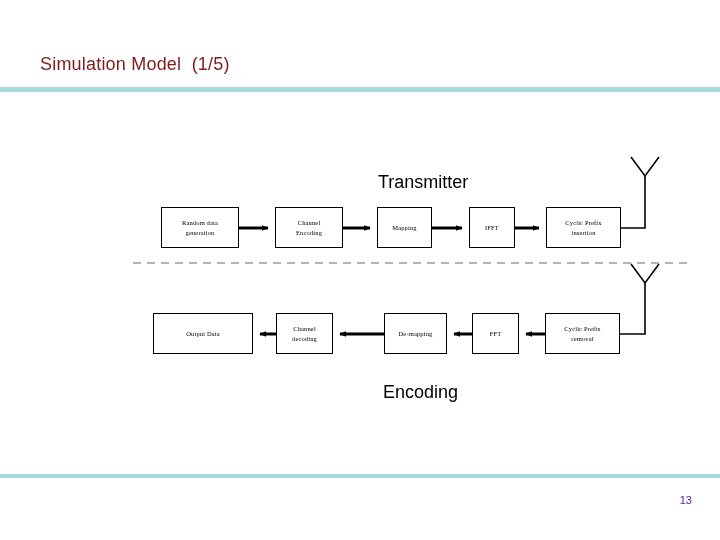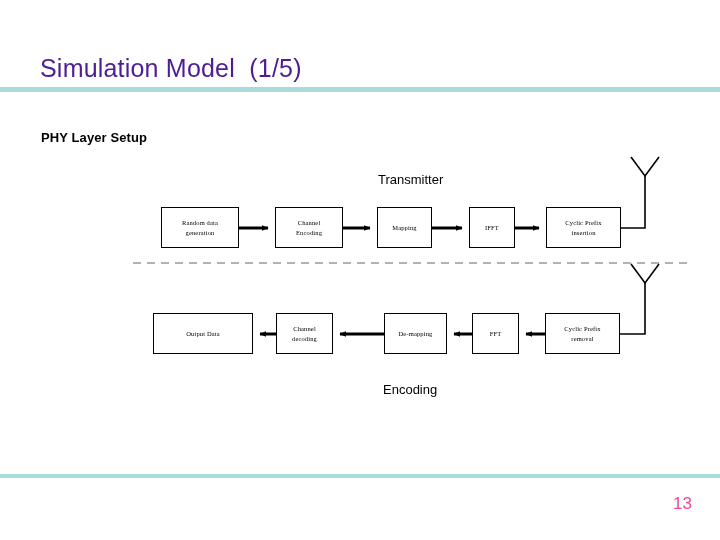--- a/index.html
+++ b/index.html
@@ -20,23 +20,23 @@
     position: absolute;
     inset: 0;
     background: #ffffff;
   }
 
   
   .slide-title {
     position: absolute;
     left: 40px;
     top: 54px;
-    font-size: 25px;
+    font-size: 18px;
     font-weight: normal;
-    color: #4c1d95;
+    color: #7f1d1d;
     letter-spacing: 0.2px;
     white-space: pre;
   }
 
   .title-rule {
     position: absolute;
     left: 0;
     top: 87px;
     width: 720px;
     height: 5px;
@@ -49,39 +49,39 @@
     top: 474px;
     width: 720px;
     height: 4px;
     background: #a6dcdc;
   }
 
   .page-number {
     position: absolute;
     right: 28px;
     top: 494px;
-    font-size: 17px;
-    color: #ec4899;
+    font-size: 11px;
+    color: #4c1d95;
   }
 
   
   .subtitle {
     position: absolute;
     left: 41px;
     top: 130px;
     font-size: 13px;
     font-weight: bold;
     color: #000000;
     letter-spacing: 0.1px;
   }
 
   
   .chain-label {
     position: absolute;
-    font-size: 13px;
+    font-size: 18px;
     color: #000000;
     white-space: nowrap;
   }
   .chain-label.tx { left: 378px; top: 172px; }
   .chain-label.rx { left: 383px; top: 382px; }
 
   
   .diagram {
     position: absolute;
     left: 0;
@@ -126,21 +126,20 @@
 </style>
 </head>
 <body>
 
 <div class="slide">
 
   <div class="slide-title">Simulation Model  (1/5)</div>
 
   <div class="title-rule"></div>
 
-  <div class="subtitle">PHY Layer Setup</div>
 
   <div class="chain-label tx">Transmitter</div>
 
   <div class="chain-label rx">Encoding</div>
 
   <svg class="diagram" viewBox="0 0 720 540">
     <defs>
       <marker id="arrow-r" markerWidth="7" markerHeight="7" refX="6.4" refY="3" orient="auto" markerUnits="userSpaceOnUse">
         <path d="M0,0 L7,3 L0,6 z" fill="#000000"></path>
       </marker>

